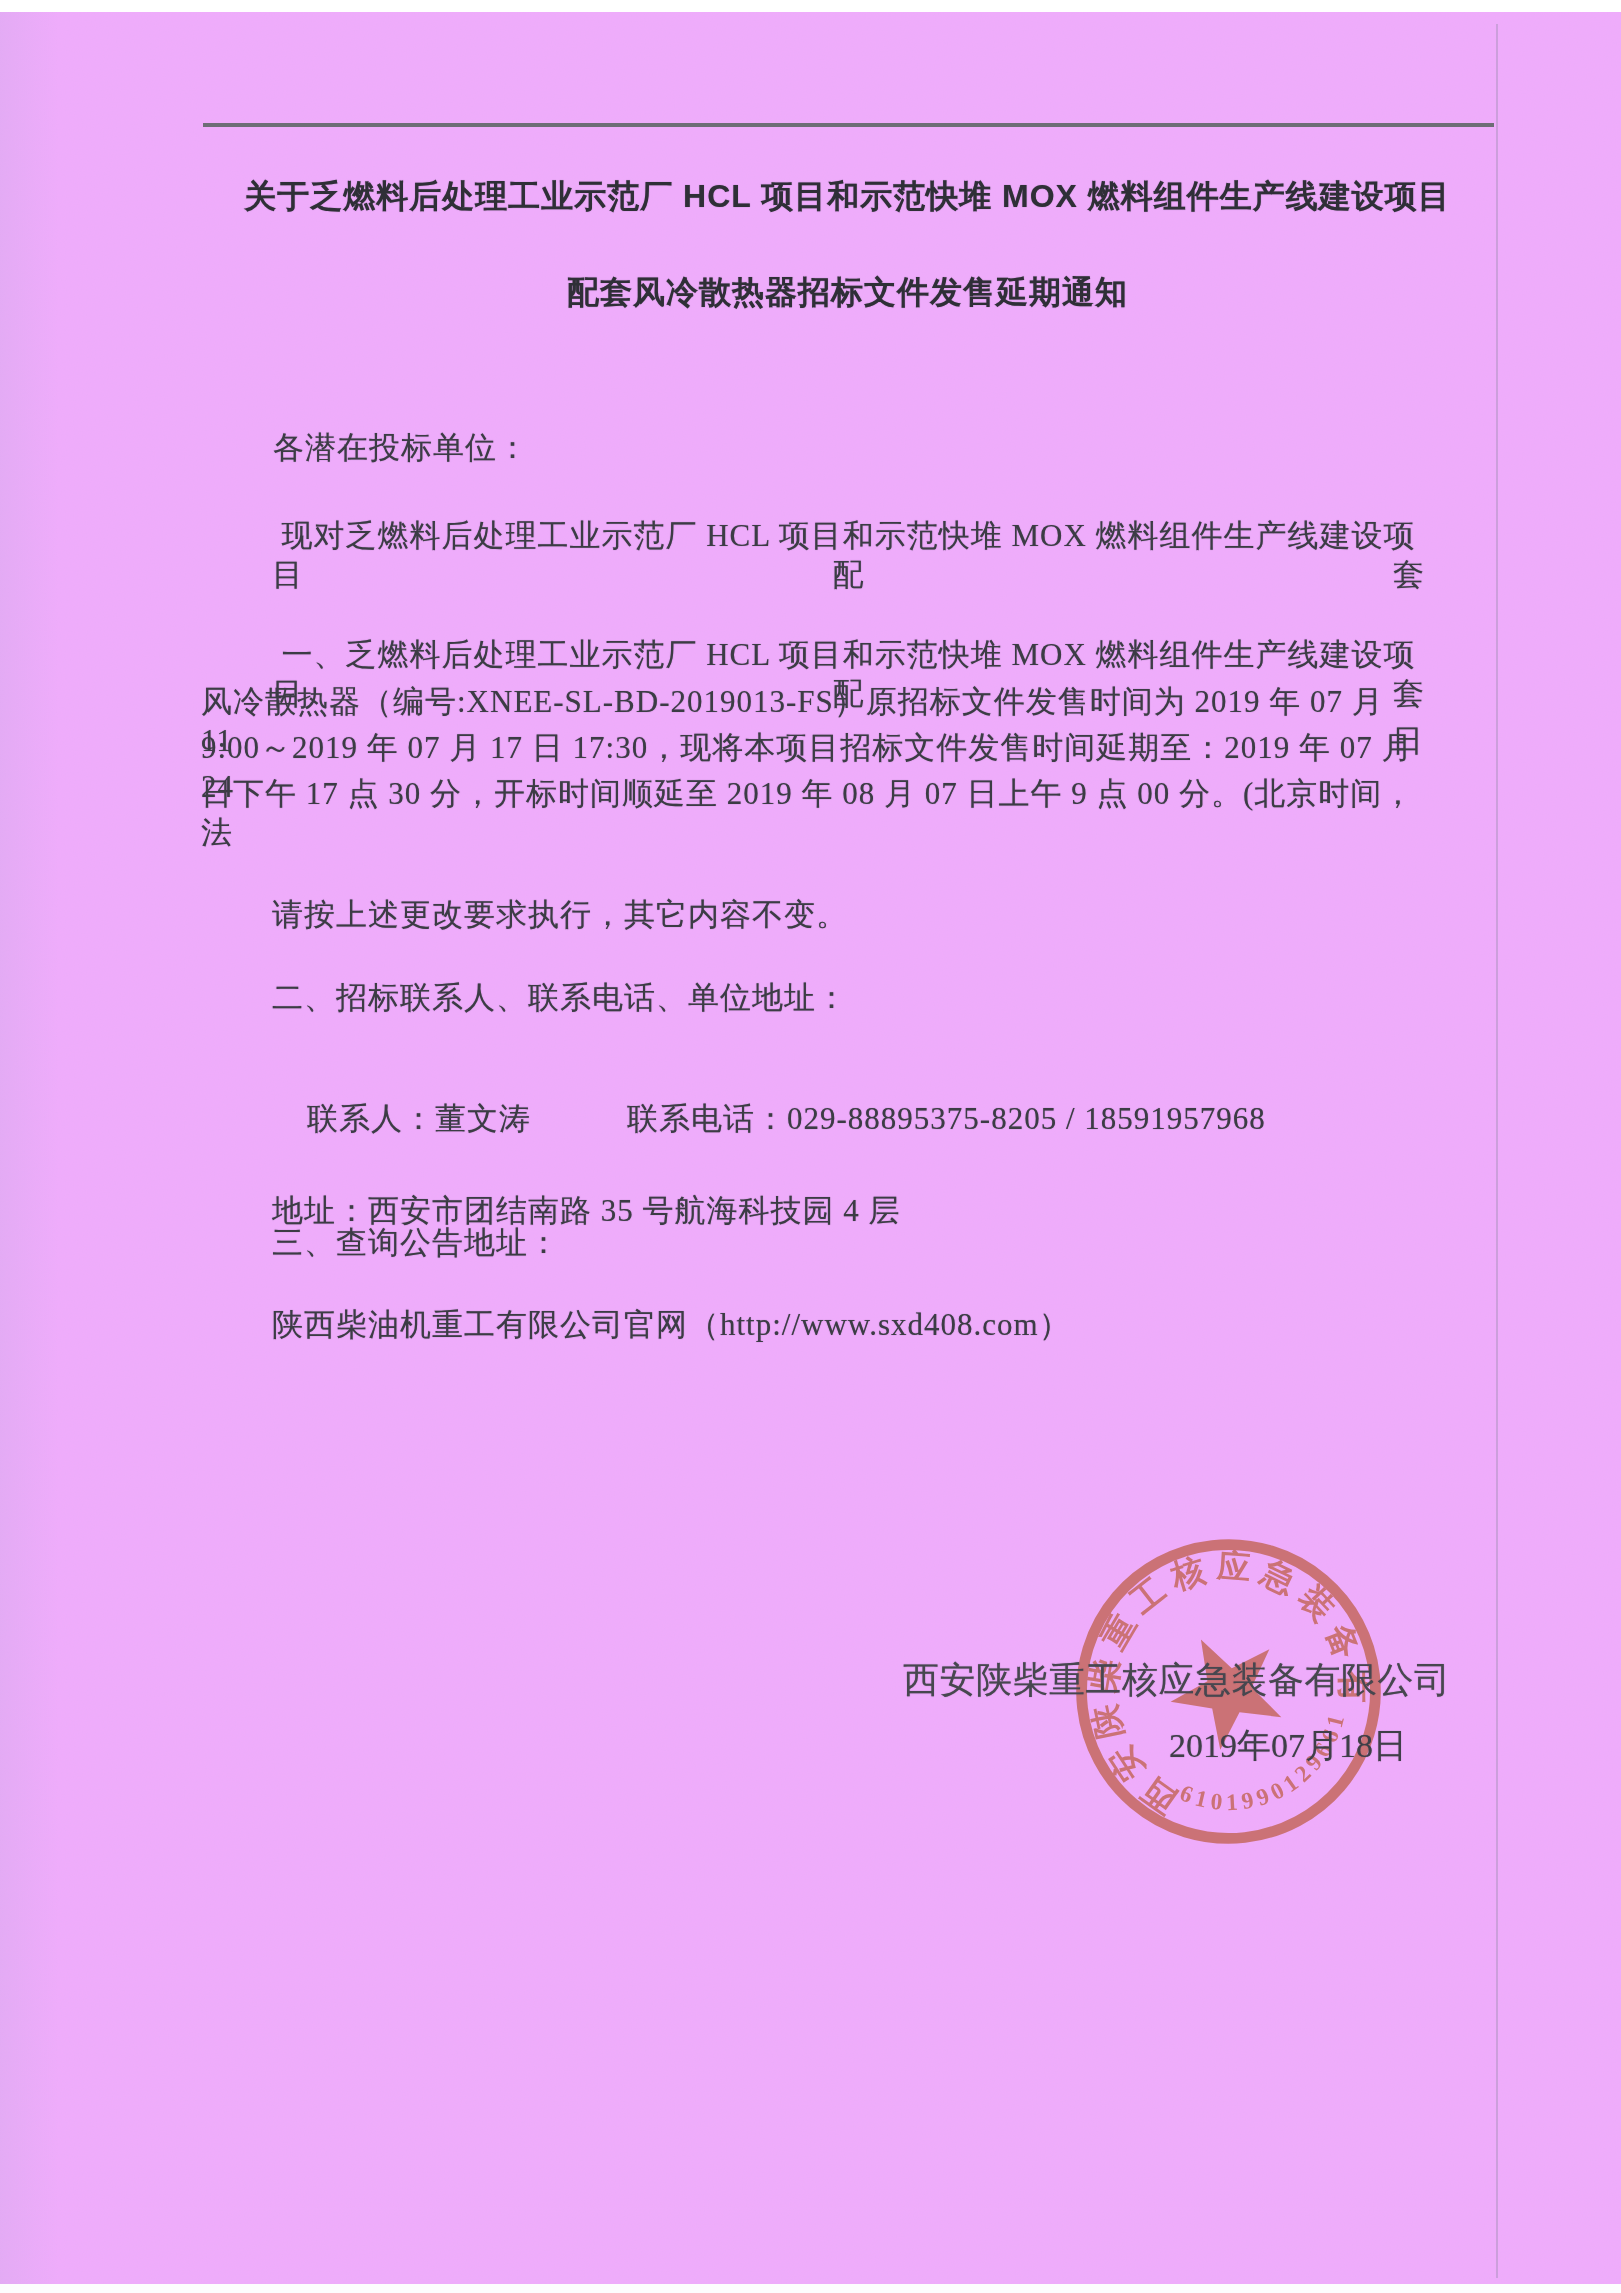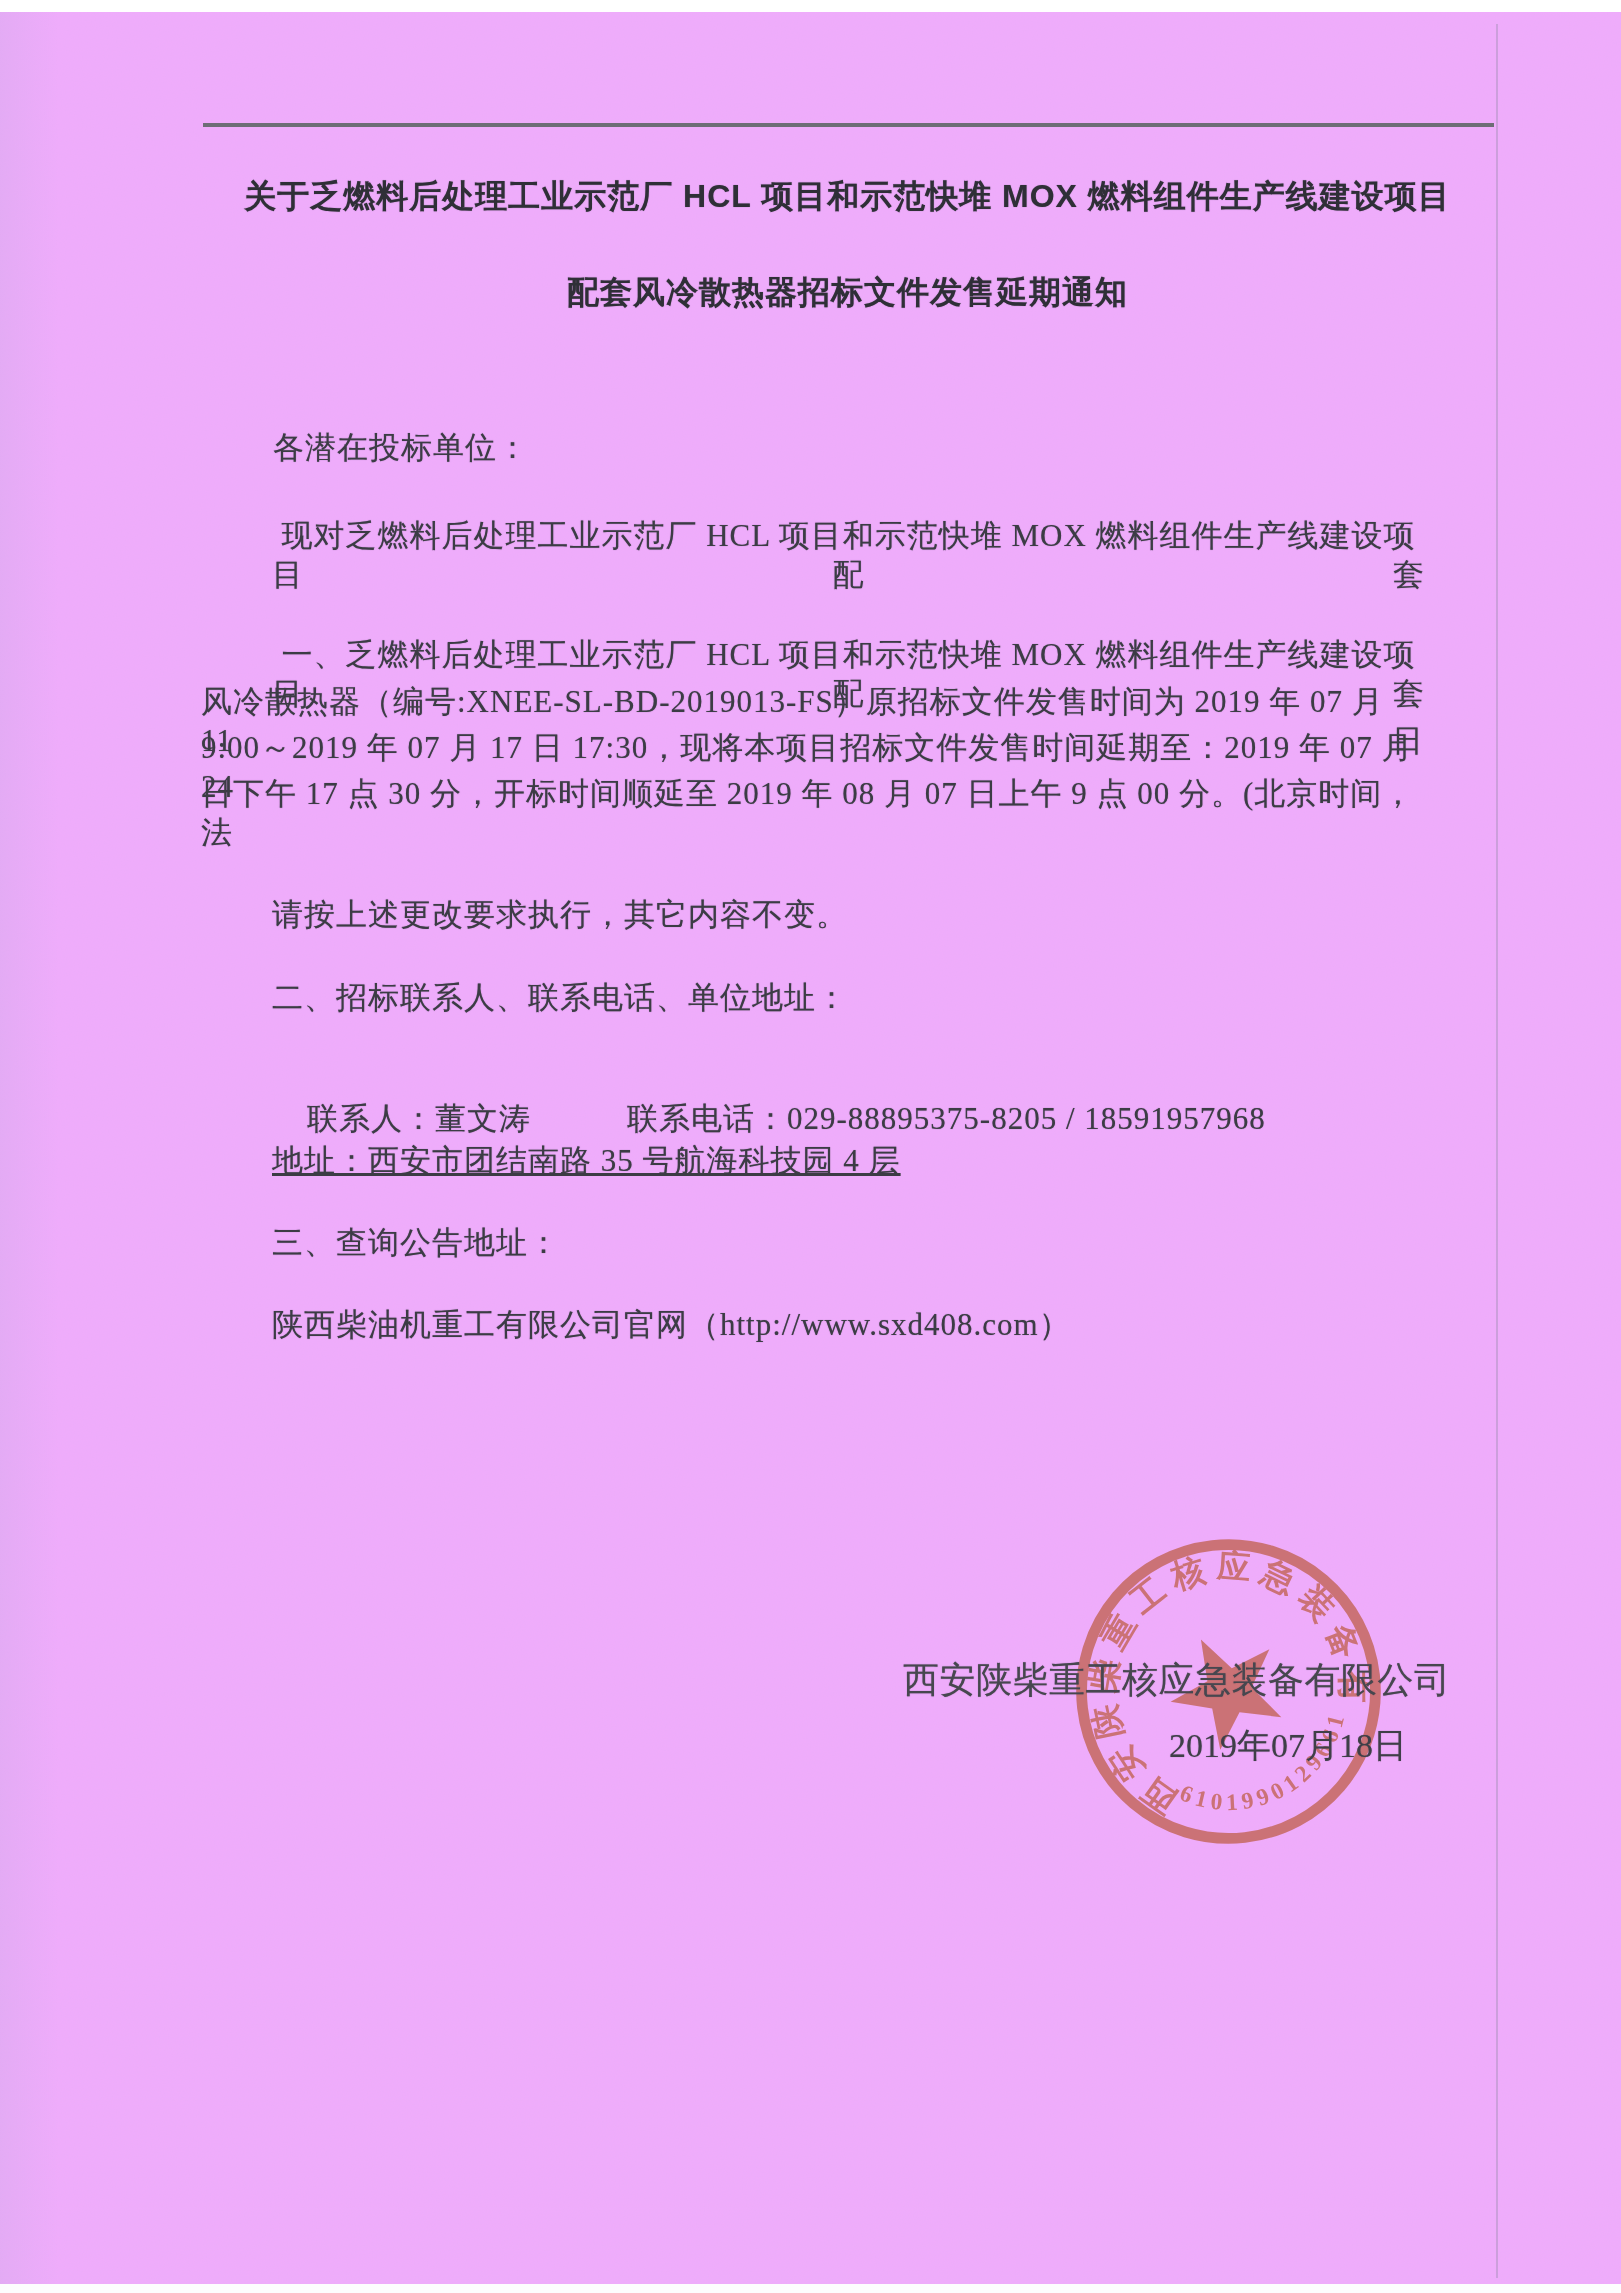--- a/index.html
+++ b/index.html
@@ -74,21 +74,21 @@
   <div class="txt body-line stretch flush-line" style="top:775px;">日下午 17 点 30 分，开标时间顺延至 2019 年 08 月 07 日上午 9 点 00 分。(北京时间，法</div>
 
   <div class="txt body-line" style="left:272px;top:896px;">请按上述更改要求执行，其它内容不变。</div>
 
   <div class="txt body-line" style="left:272px;top:979px;">二、招标联系人、联系电话、单位地址：</div>
 
   <div class="txt body-line" style="left:272px;top:1061px;">
     <span>联系人：董文涛</span><span class="contact-gap">联系电话：029-88895375-8205 / 18591957968</span>
   </div>
 
-  <div class="txt body-line" style="left:272px;top:1142px;text-decoration:underline;">地址：西安市团结南路 35 号航海科技园 4 层</div>
+  <div class="txt body-line" style="left:272px;top:1192px;">地址：西安市团结南路 35 号航海科技园 4 层</div>
 
   <div class="txt body-line" style="left:272px;top:1224px;">三、查询公告地址：</div>
 
   <div class="txt body-line" style="left:272px;top:1306px;">陕西柴油机重工有限公司官网（http://www.sxd408.com）</div>
 
   <svg class="stamp-svg" viewBox="-170 -170 340 340">
     <g transform="rotate(-28)" fill="#c4665a" stroke="none">
       <circle cx="0" cy="0" r="150" fill="none" stroke="#c4665a" stroke-width="11"></circle>
       <path id="ringTextPath" d="M -88.9 74.6 A 116 116 0 1 1 88.9 74.6" fill="none"></path>
       <path id="serialPath" d="M -99.1 69.4 A 121 121 0 0 0 99.1 69.4" fill="none"></path>

